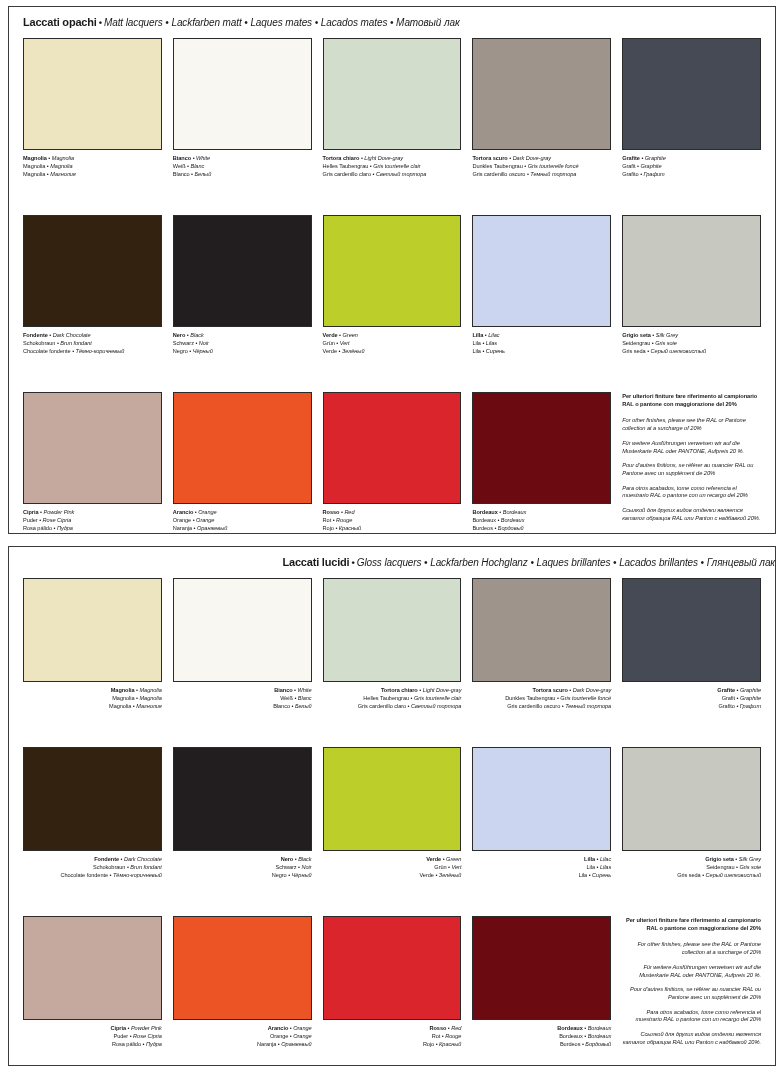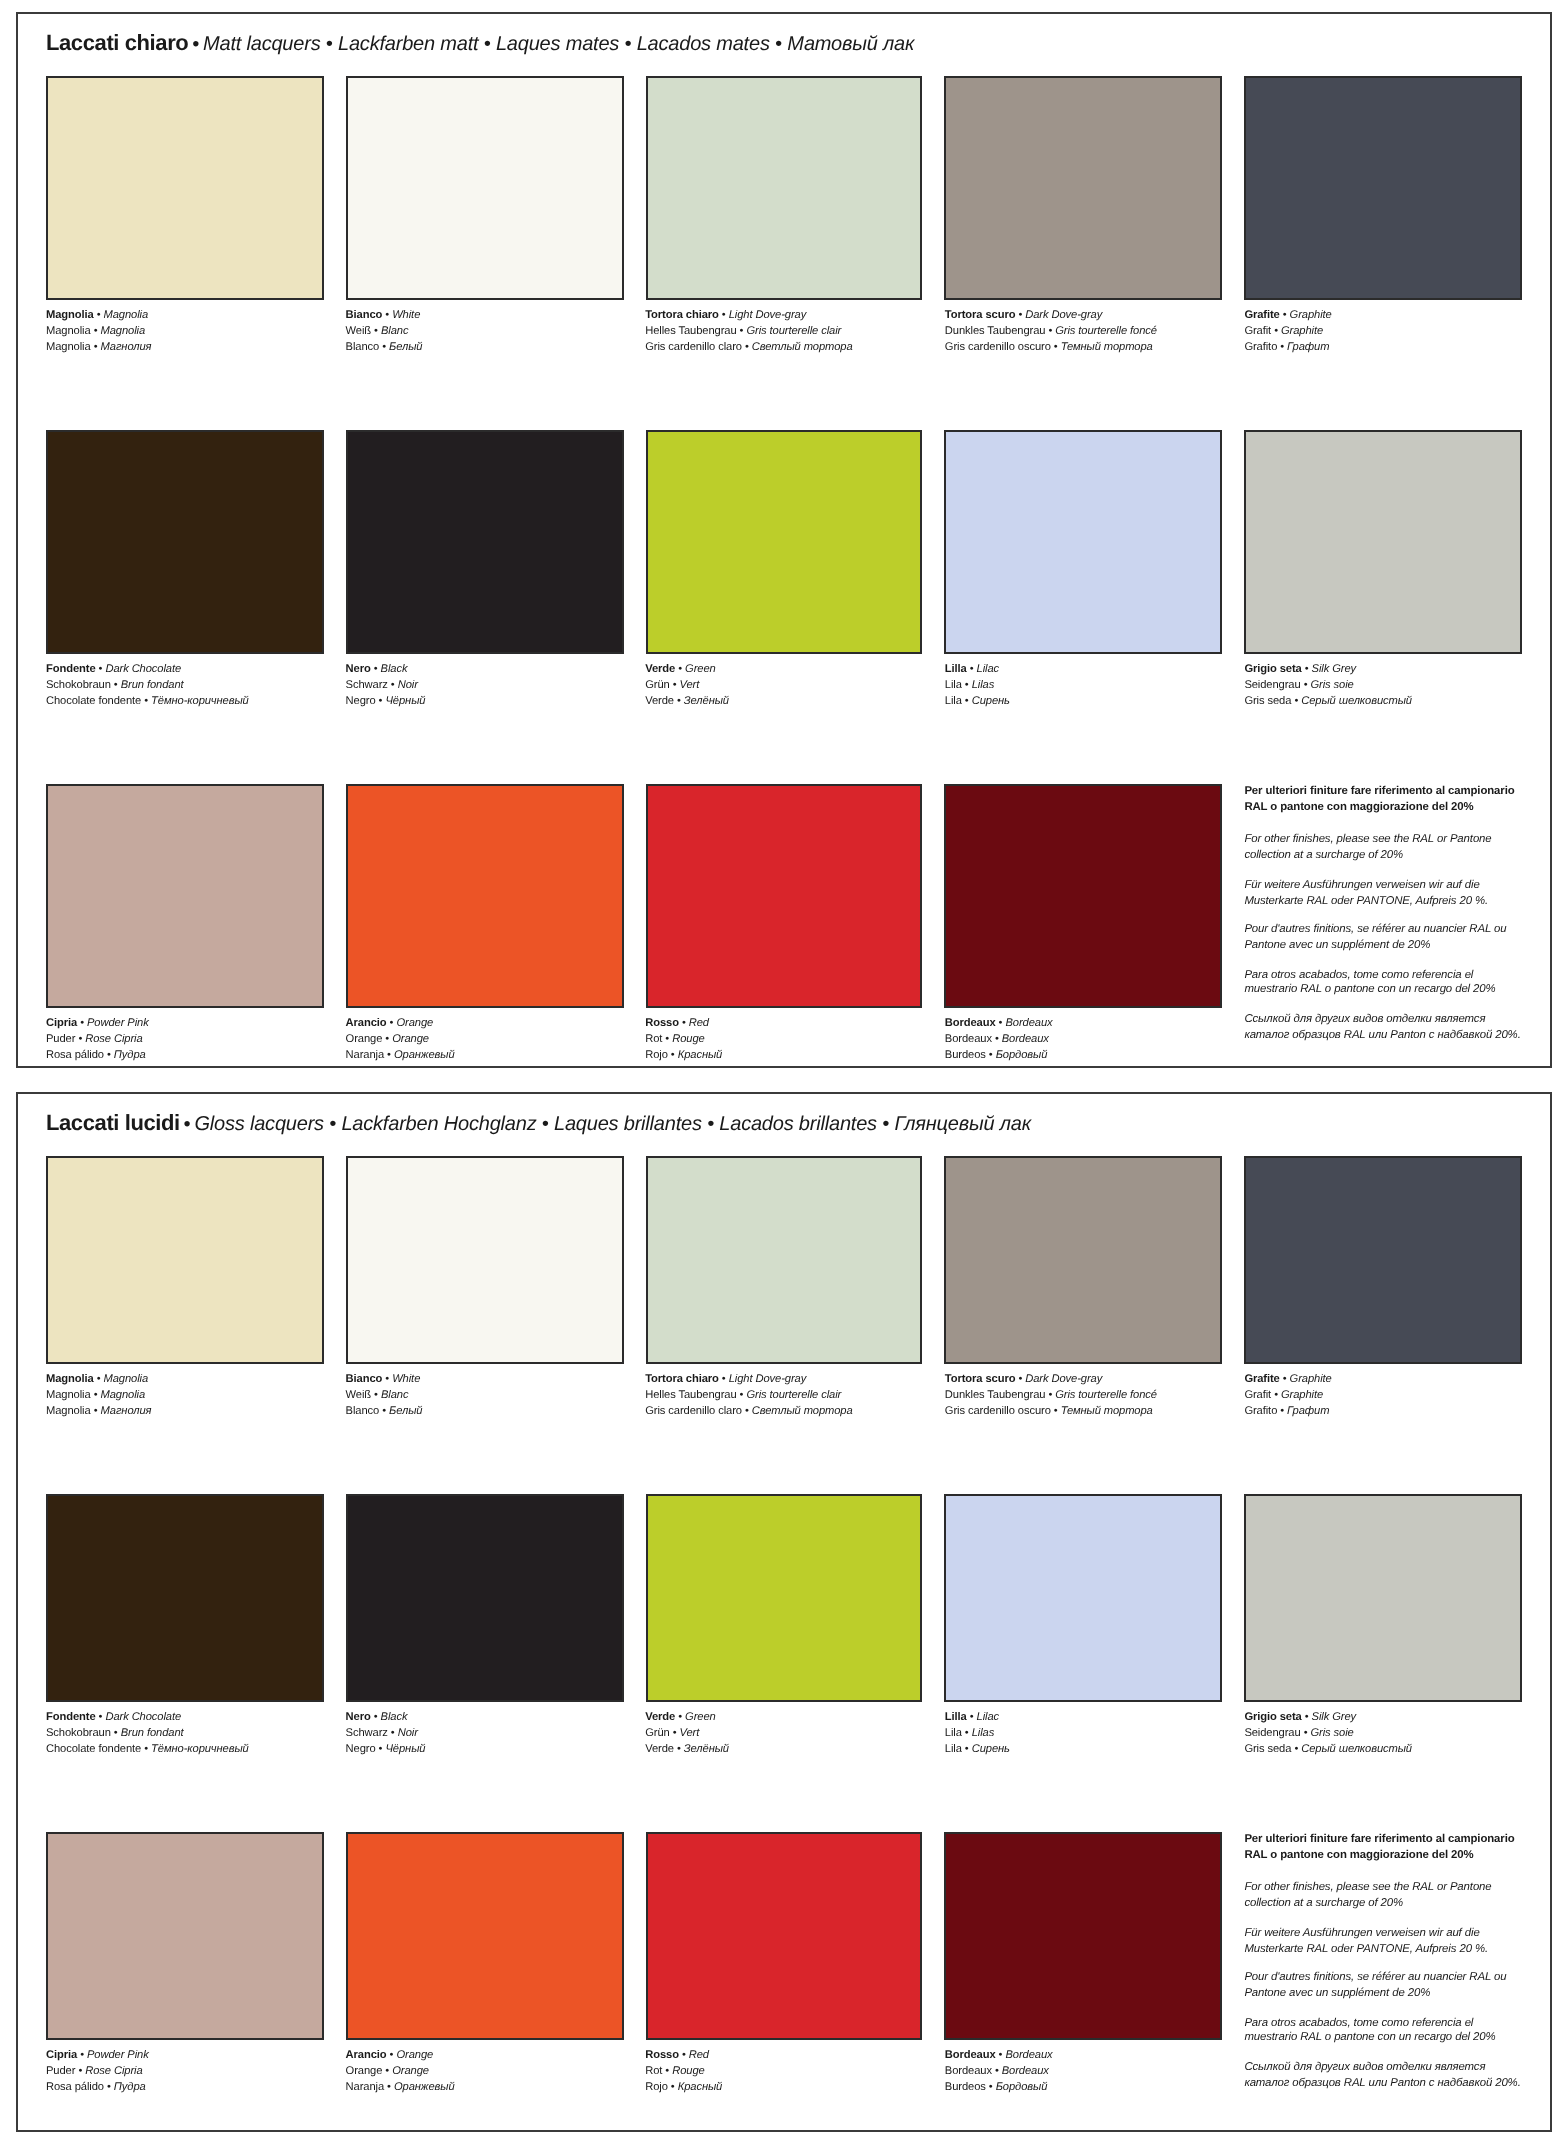--- a/index.html
+++ b/index.html
@@ -24,21 +24,21 @@
     padding: 0;
   }
 
   
   .section {
     position: relative;
     border: 1px solid #3b3b3b;
     margin: 6px 8px 0 8px;
   }
   .section.matt   { height: 528px; }
-  .section.gloss  { height: 520px; margin-top: 12px; }
+  .section.gloss  { height: 520px; margin-top: 12px; text-align: right; }
 
   .section-title {
     padding: 9px 0 0 14px;
     font-size: 9.5px;
     line-height: 1.1;
     white-space: nowrap;
   }
   .section-title .tl-main {
     font-weight: bold;
     font-size: 11px;
@@ -104,21 +104,21 @@
   .note p.alt { font-style: italic; }
 </style>
 </head>
 <body>
 
 <div class="page">
 
   <div class="section matt">
 
     <div class="section-title">
-      <span class="tl-main">Laccati chiaro</span><span class="tl-sep">•</span><span class="tl-alt">Matt lacquers • Lackfarben matt • Laques mates • Lacados mates • Матовый лак</span>
+      <span class="tl-main">Laccati opachi</span><span class="tl-sep">•</span><span class="tl-alt">Matt lacquers • Lackfarben matt • Laques mates • Lacados mates • Матовый лак</span>
     </div>
 
     <div class="grid">
       <div class="cell">
         <div class="swatch" style="background-color: rgb(237, 228, 192);"></div>
         <div class="caption">
           <span class="ln"><span class="it-name">Magnolia</span><span class="dot">•</span><span class="en-name">Magnolia</span></span>
           <span class="ln"><span class="de-name">Magnolia</span><span class="dot">•</span><span class="fr-name">Magnolia</span></span>
           <span class="ln"><span class="es-name">Magnolia</span><span class="dot">•</span><span class="ru-name">Магнолия</span></span>
         </div>

